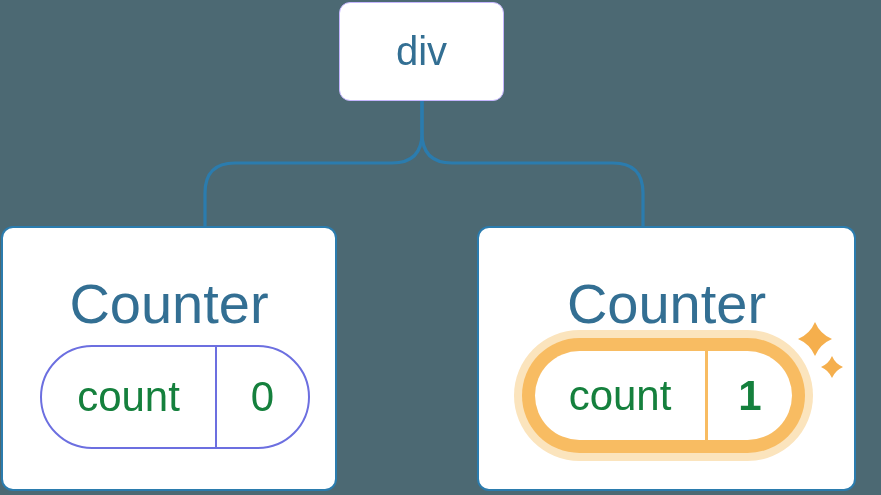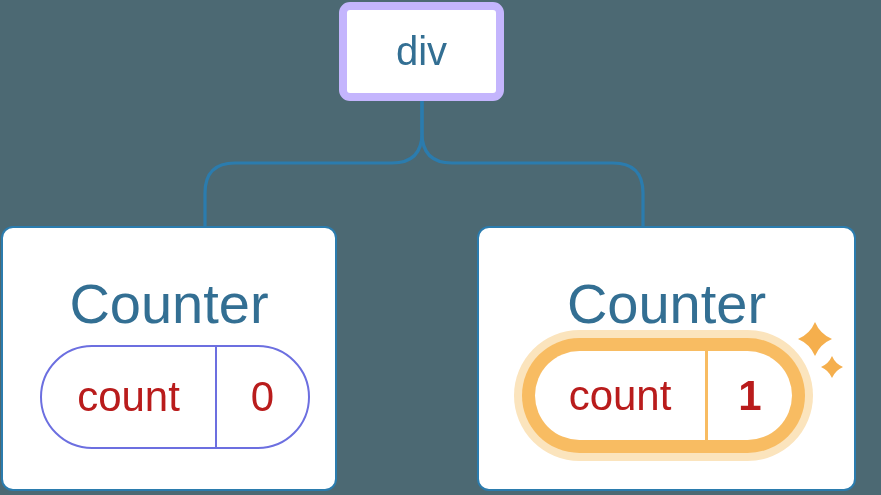--- a/index.html
+++ b/index.html
@@ -24,21 +24,21 @@
     fill: none;
     stroke-width: 3.2;
     stroke-linecap: round;
   }
   .root-node {
     position: absolute;
     left: 339px; top: 2px;
     width: 165px; height: 99px;
     box-sizing: border-box;
     background: #FFFFFF;
-    border: 8px solid #c4b5fd;
+    border: 1px solid #c4b5fd;
     border-radius: 11px;
     display: flex;
     align-items: center;
     justify-content: center;
     font-size: 40px;
     font-weight: 500;
     color: #336F93;
   }
   .card {
     position: absolute;
@@ -70,21 +70,21 @@
     border-radius: 52px;
     display: flex;
     align-items: stretch;
     overflow: hidden;
   }
   .seg {
     display: flex;
     align-items: center;
     justify-content: center;
     font-size: 42px;
-    color: #b91c1c;
+    color: #15803d;
   }
   .seg.name  { width: 173px; border-right: 2px solid #6C6FE0; }
   .seg.value { flex: 1; }
   
   .halo {
     position: absolute;
     left: 35px; top: 102px;
     width: 299px; height: 131px;
     background: #FBE4BD;
     border-radius: 66px;

